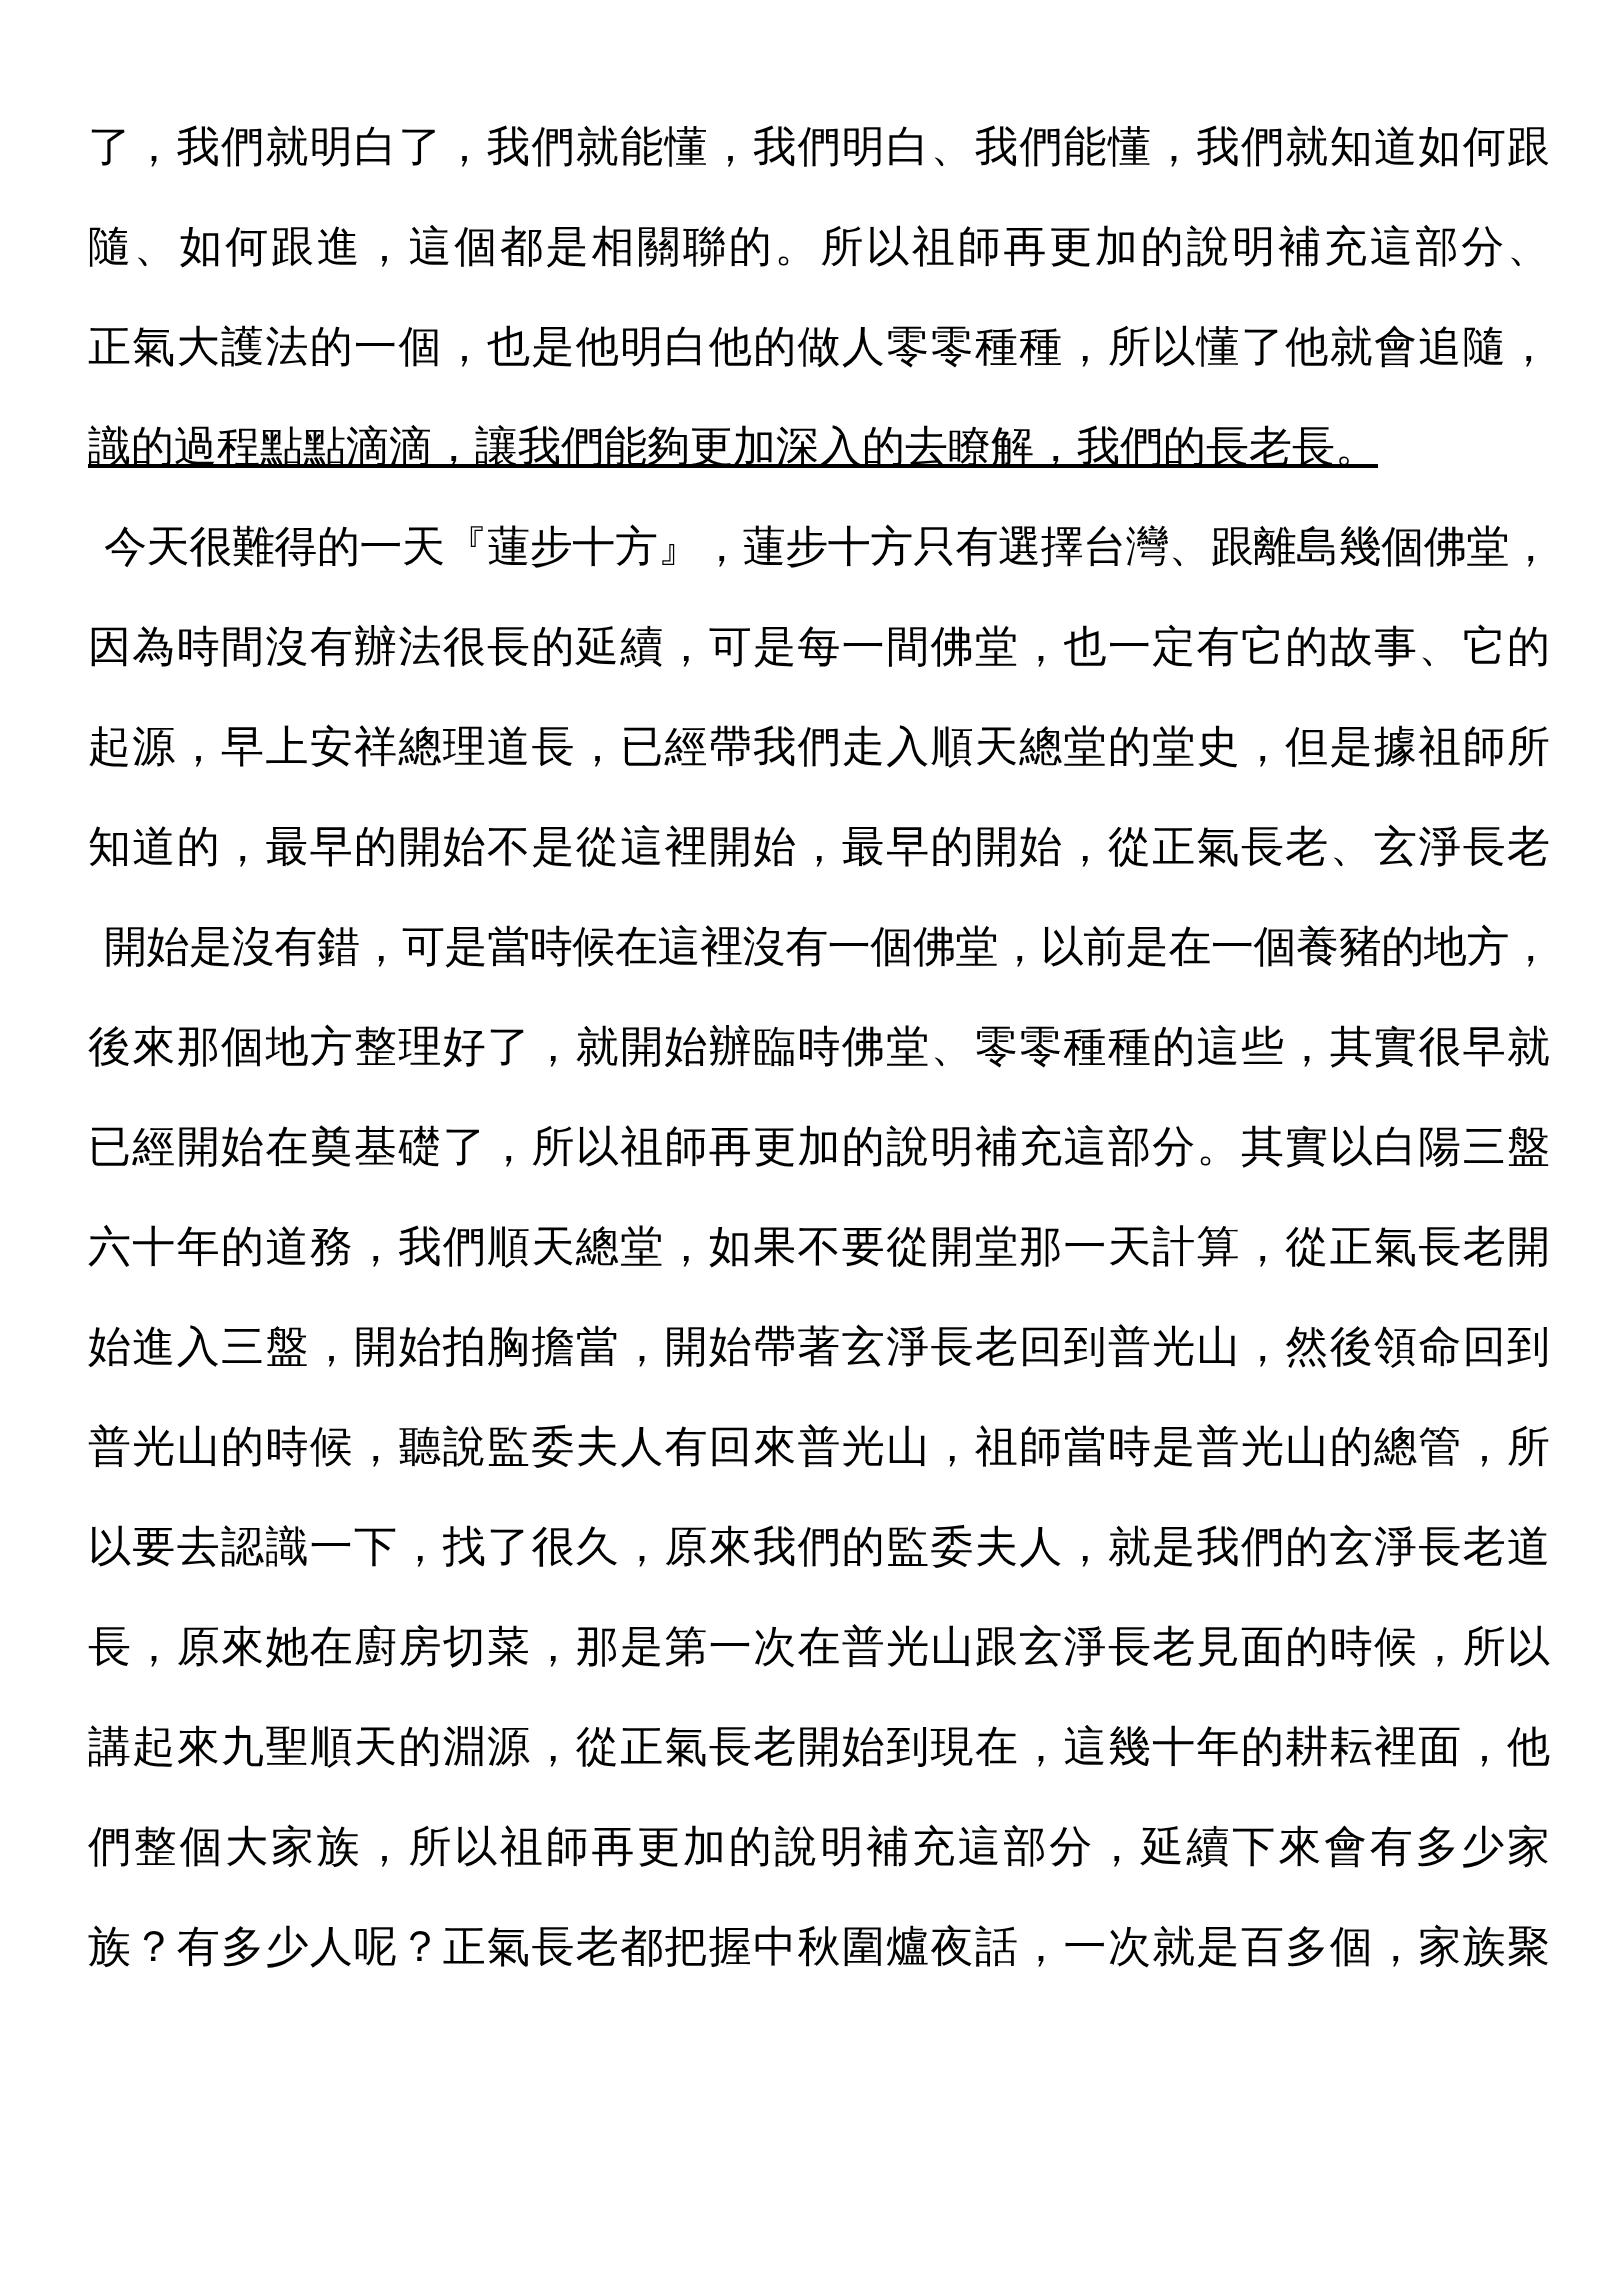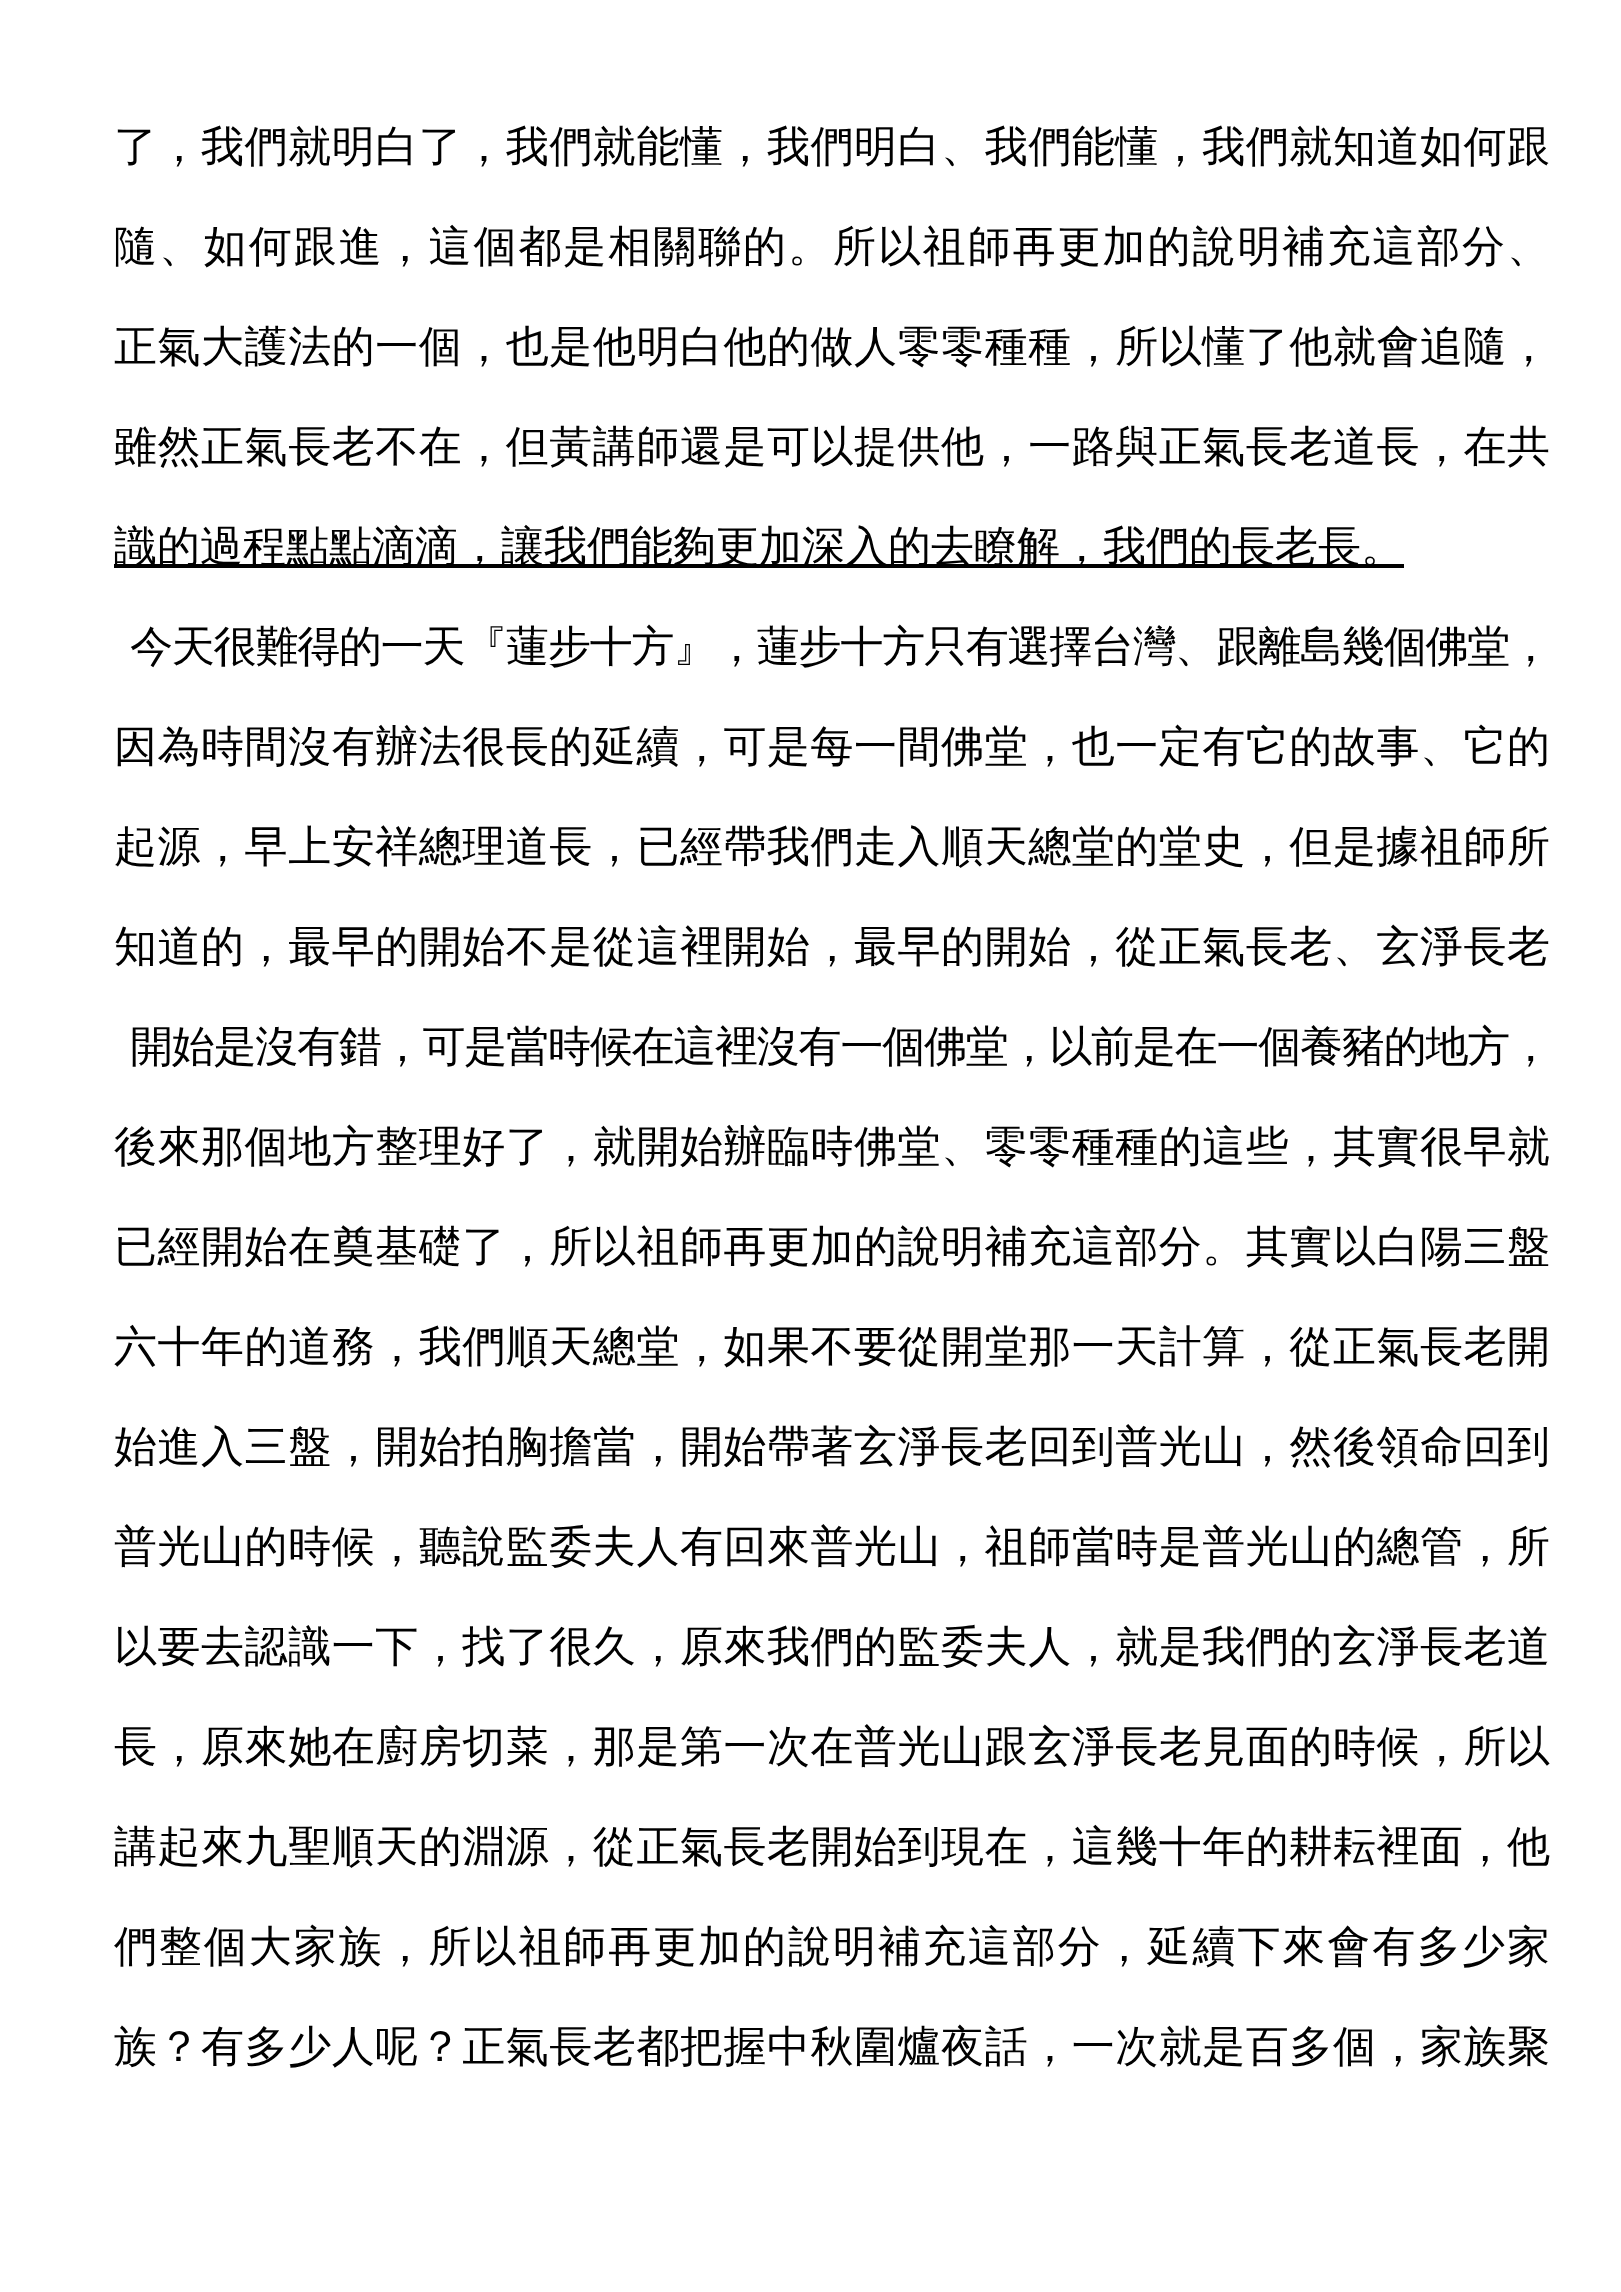--- a/index.html
+++ b/index.html
@@ -11,21 +11,21 @@
     width: 1621px;
     height: 2293px;
     overflow: hidden;
     font-family: "Liberation Serif", "DejaVu Serif", serif;
     color: #000000;
   }
   .page {
     box-sizing: border-box;
     width: 1621px;
     height: 2293px;
-    padding: 97px 71px 0 114px;
+    padding: 97px 71px 0 88px;
     background: #ffffff;
   }
   .line {
     font-size: 43px;
     line-height: 100px;
     height: 100px;
     text-align: justify;
     text-align-last: justify;
     -moz-text-align-last: justify;
     white-space: normal;
@@ -44,21 +44,20 @@
 </style>
 </head>
 <body>
 
 <div class="page">
 
   <div>
     <div class="line">了，我們就明白了，我們就能懂，我們明白、我們能懂，我們就知道如何跟</div>
     <div class="line">隨、如何跟進，這個都是相關聯的。所以祖師再更加的說明補充這部分、</div>
     <div class="line">正氣大護法的一個，也是他明白他的做人零零種種，所以懂了他就會追隨，</div>
-    <div class="line">雖然正氣長老不在，但黃講師還是可以提供他，一路與正氣長老道長，在共</div>
     <div class="line para-end">識的過程點點滴滴，讓我們能夠更加深入的去瞭解，我們的長老長。</div>
   </div>
 
   <div>
     <div class="line tight">今天很難得的一天『蓮步十方』，蓮步十方只有選擇台灣、跟離島幾個佛堂，</div>
     <div class="line">因為時間沒有辦法很長的延續，可是每一間佛堂，也一定有它的故事、它的</div>
     <div class="line">起源，早上安祥總理道長，已經帶我們走入順天總堂的堂史，但是據祖師所</div>
     <div class="line">知道的，最早的開始不是從這裡開始，最早的開始，從正氣長老、玄淨長老</div>
     <div class="line tight">開始是沒有錯，可是當時候在這裡沒有一個佛堂，以前是在一個養豬的地方，</div>
     <div class="line">後來那個地方整理好了，就開始辦臨時佛堂、零零種種的這些，其實很早就</div>

